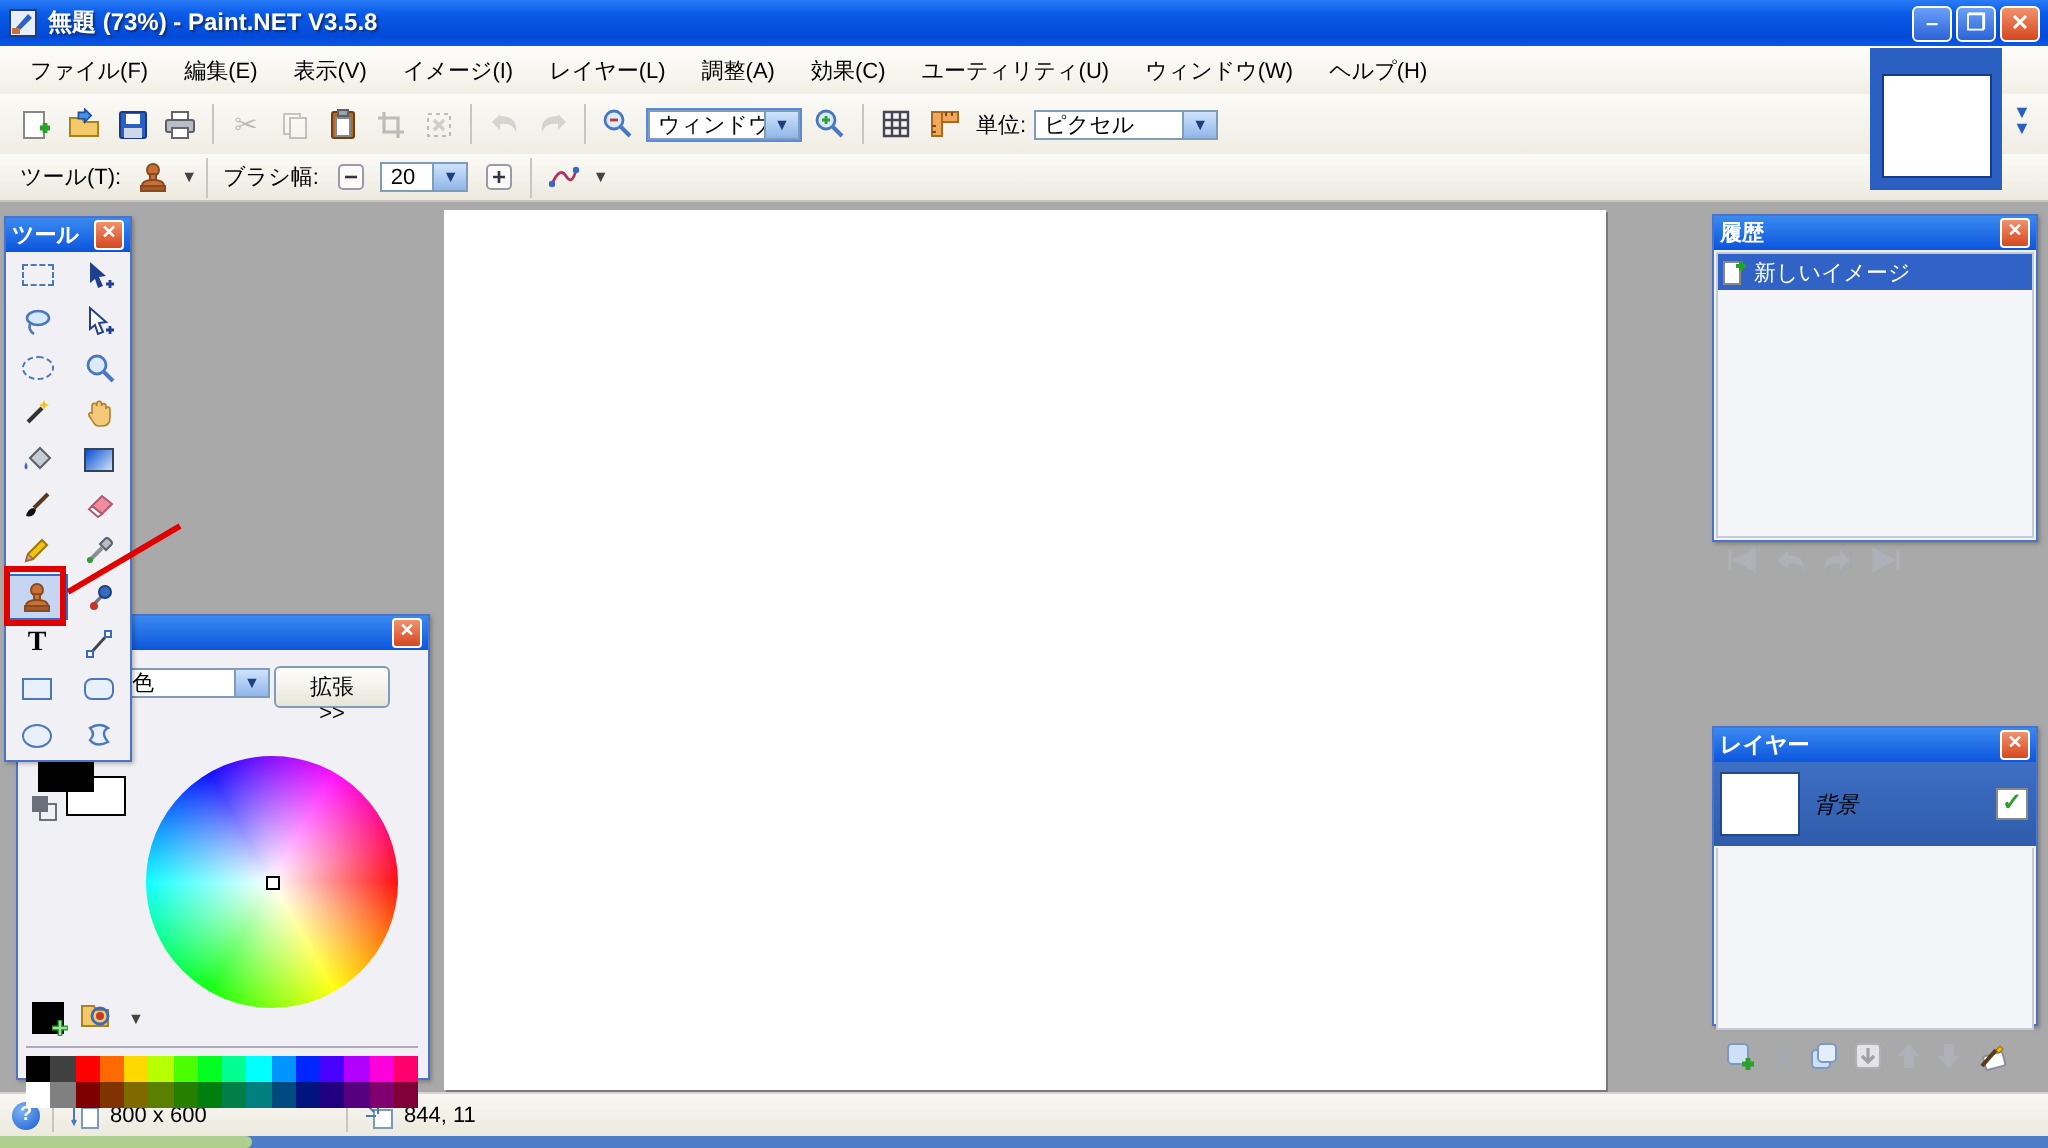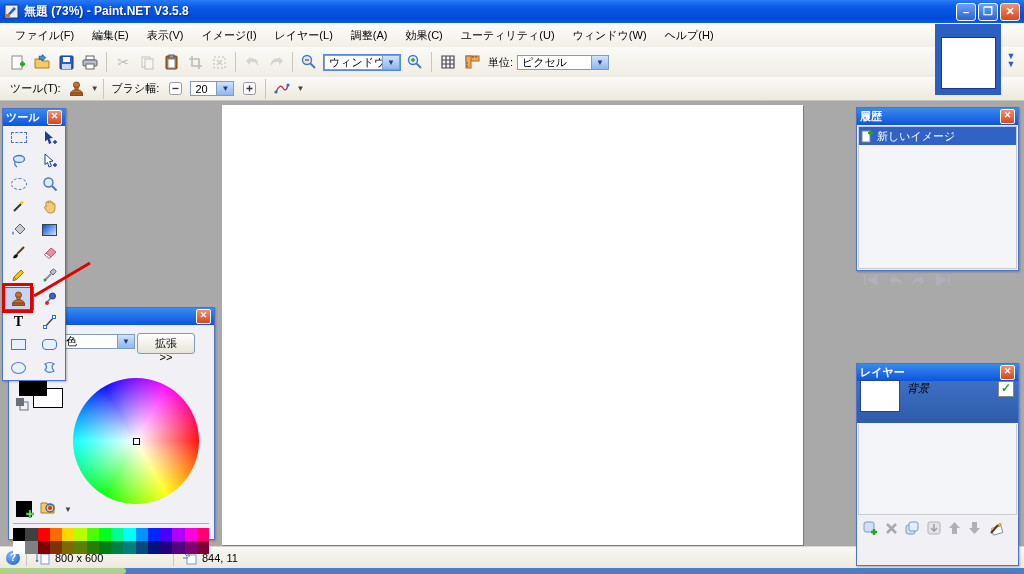--- a/index.html
+++ b/index.html
@@ -81,22 +81,22 @@
     background:#fff;z-index:2;}
   .pswatch{position:absolute;border:1px solid #000;box-sizing:border-box;}
   .swrow{display:flex;width:196px;height:13px;}
   .swatch{flex:1;}
   
   #historyPalette{left:856px;top:107px;width:163px;height:164px;z-index:10;}
   .hlist{background:#f4f5f9;height:141px;border:1px solid #c6cbd8;margin:1px;}
   .hitem{height:18px;background:#3163c6;color:#fff;display:flex;align-items:center;padding:0 2px;gap:3px;}
   .hnav{height:20px;display:flex;align-items:center;gap:8px;padding:0 6px;}
   
-  #layersPalette{left:856px;top:363px;width:163px;height:203px;z-index:10;}
-  .lrow{height:42px;background:linear-gradient(180deg,#3d6fc4,#2f5cab);display:flex;
+  #layersPalette{left:856px;top:363px;width:163px;height:150px;z-index:10;}
+  .lrow{height:42px;background:linear-gradient(180deg,#3d6fc4,#2f5cab);display:flex;align-items:center;
     padding:0 4px;gap:8px;}
   .lthumb{width:36px;height:28px;background:#fff;border:1px solid #fff;outline:1px solid #23488c;}
   .lname{flex:1;font-style:italic;color:#000;}
   .lcheck{width:14px;height:14px;background:#fff;border:1px solid #888;color:#2e9e2e;font-size:12px;
     line-height:13px;text-align:center;font-weight:bold;}
   .lbody{height:90px;background:#f4f5f9;margin:1px;border:1px solid #c6cbd8;border-top:none;}
   .lbtns{height:24px;display:flex;align-items:center;gap:7px;padding:0 6px;}
   
   #imgthumb{position:absolute;left:935px;top:24px;width:66px;height:71px;background:#2b5fc2;z-index:5;}
   #imgthumb .inner{position:absolute;left:6px;top:13px;width:53px;height:50px;background:#fff;

